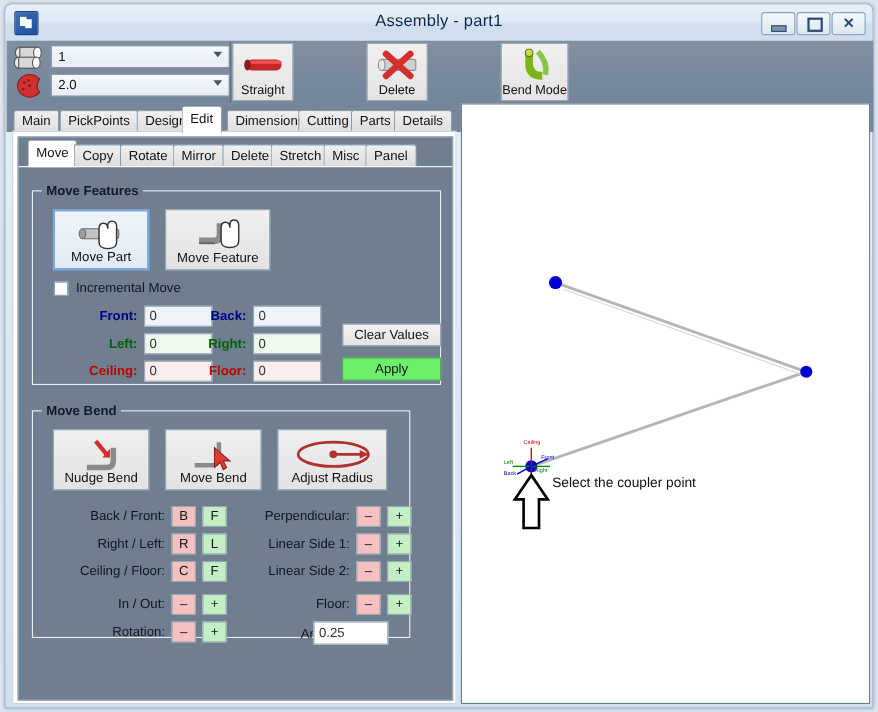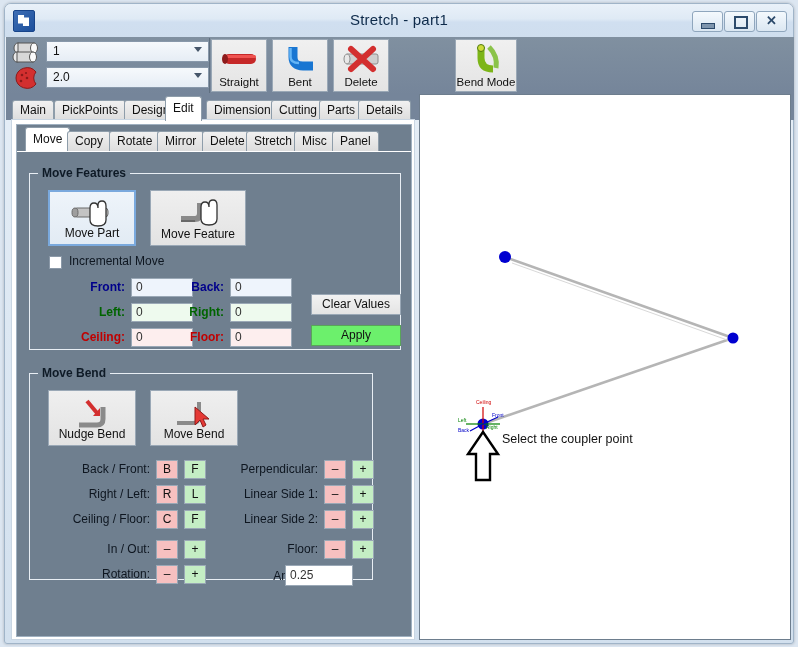--- a/index.html
+++ b/index.html
@@ -147,21 +147,21 @@
     position:absolute;font-size:12.5px;color:#111;font-family:"Liberation Sans",sans-serif;
   }
 </style>
 </head>
 <body>
 
 <div id="window">
 
   <div id="titlebar">
     <div id="app-icon"></div>
-    <div id="wintitle">Stretch - part1</div>
+    <div id="wintitle">Assembly - part1</div>
     <div class="wbtn" id="w-min">
         <i></i>
       </div>
     <div class="wbtn" id="w-max">
         <i></i>
       </div>
     <div class="wbtn" id="w-close">
         <i>✕</i>
       </div>
   </div>
@@ -207,29 +207,20 @@
       <div class="ico">
         <svg width="56" height="30" viewBox="0 0 56 30">
           <rect x="12" y="10" width="32" height="10" rx="5" fill="#c62828"></rect>
           <rect x="12" y="11" width="32" height="3" rx="1.5" fill="#ef5350"></rect>
           <ellipse cx="13" cy="15" rx="3" ry="5" fill="#8e1b1b"></ellipse>
         </svg>
       </div>
       <div class="lbl">Straight</div>
     </div>
 
-    <div class="tbtn" style="left:266px">
-      <div class="ico">
-        <svg width="56" height="30" viewBox="0 0 56 30">
-          <path d="M20 3 L20 13 Q20 22 30 22 L40 22" stroke="#1976d2" stroke-width="9" fill="none" stroke-linecap="butt"></path>
-          <path d="M17.5 4 L17.5 13 Q17.5 19 26 19" stroke="#64b5f6" stroke-width="2.5" fill="none"></path>
-        </svg>
-      </div>
-      <div class="lbl">Bent</div>
-    </div>
 
     <div class="tbtn" style="left:327px">
       <div class="ico">
         <svg width="56" height="30" viewBox="0 0 56 30">
           <rect x="12" y="10" width="32" height="10" rx="2" fill="#cfcfcf" stroke="#8d8d8d"></rect>
           <ellipse cx="13" cy="15" rx="3" ry="5" fill="#e8e8e8" stroke="#8d8d8d"></ellipse>
           <path d="M17 5 L39 25 M39 5 L17 25" stroke="#d32f2f" stroke-width="6" stroke-linecap="round"></path>
         </svg>
       </div>
       <div class="lbl">Delete</div>
@@ -337,20 +328,31 @@
         <div class="bigbtn" style="left:120px;top:16px;width:88px;height:56px">
           <div class="bico">
             <svg width="88" height="34" viewBox="0 0 88 34">
               <path d="M26 26 L42 26 Q48 26 48 19 L48 5" stroke="#8a8a8a" stroke-width="4" fill="none"></path>
               <path d="M44 10 L44 28 L49 23 L52 30 L55 28 L52 22 L58 22 Z" fill="#e53935" stroke="#8e1b1b" stroke-width="1"></path>
             </svg>
           </div>
           <div class="blbl">Move Bend</div>
         </div>
 
+        <div class="bigbtn" style="left:222px;top:16px;width:100px;height:56px">
+          <div class="bico">
+            <svg width="100" height="34" viewBox="0 0 100 34">
+              <ellipse cx="50" cy="16" rx="32" ry="11" fill="none" stroke="#b03030" stroke-width="2.5"></ellipse>
+              <line x1="50" y1="16" x2="80" y2="16" stroke="#b03030" stroke-width="2.5"></line>
+              <circle cx="50" cy="16" r="3.5" fill="#b03030"></circle>
+              <path d="M74 12 L82 16 L74 20 Z" fill="#b03030"></path>
+            </svg>
+          </div>
+          <div class="blbl">Adjust Radius</div>
+        </div>
 
         <div class="rowlabel" style="left:10px;top:88px;width:110px">Back / Front:</div>
         <div class="minibtn red" style="left:126px;top:86px">B</div>
         <div class="minibtn grn" style="left:154px;top:86px">F</div>
 
         <div class="rowlabel" style="left:10px;top:113px;width:110px">Right / Left:</div>
         <div class="minibtn red" style="left:126px;top:111px">R</div>
         <div class="minibtn grn" style="left:154px;top:111px">L</div>
 
         <div class="rowlabel" style="left:10px;top:138px;width:110px">Ceiling / Floor:</div>

